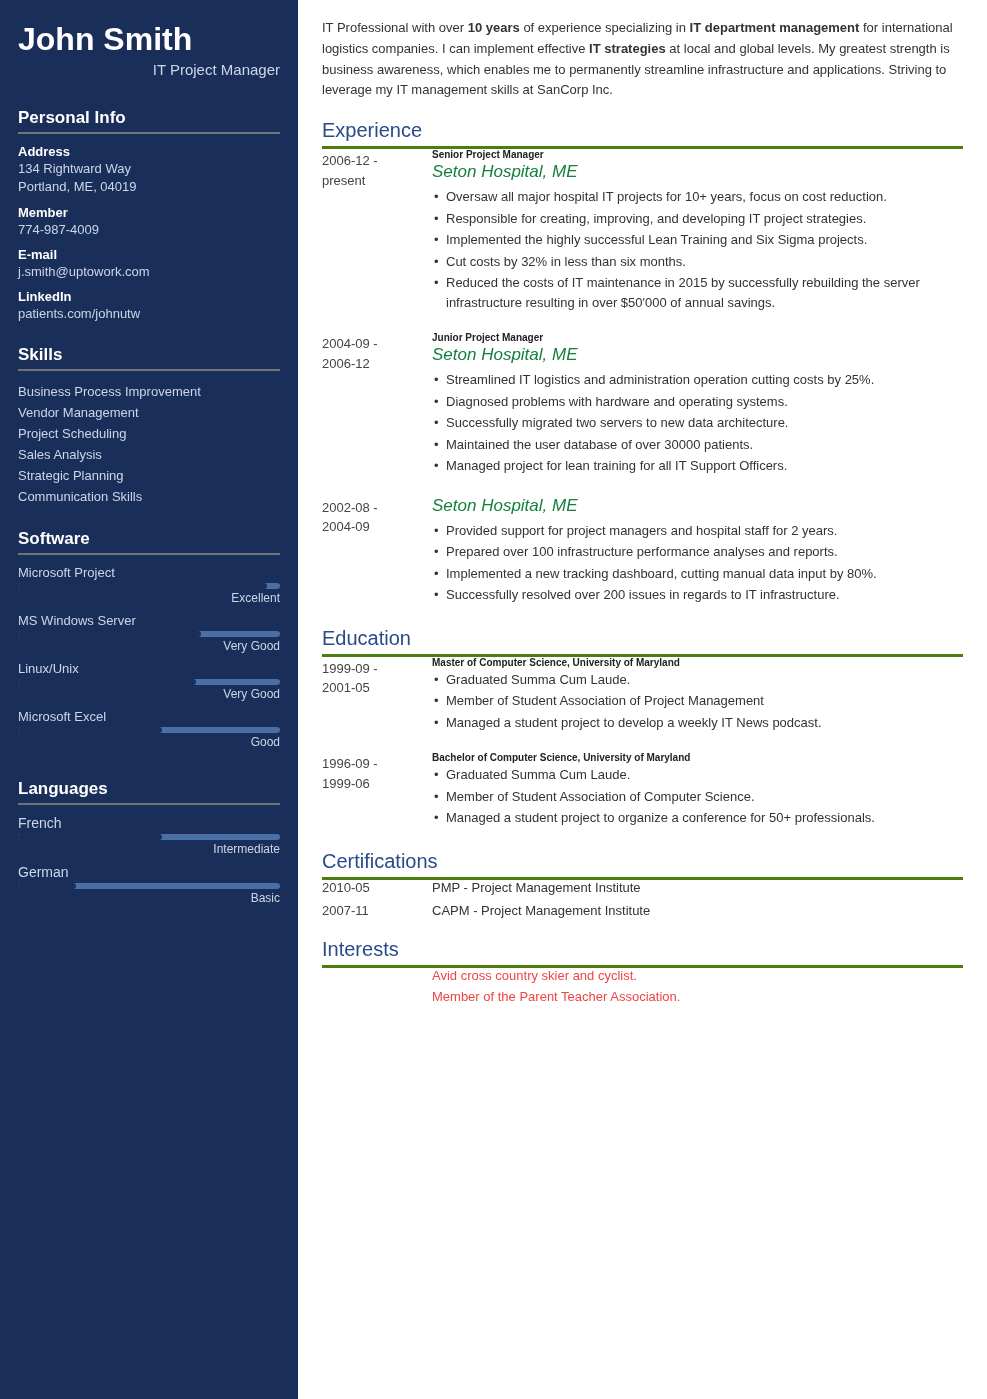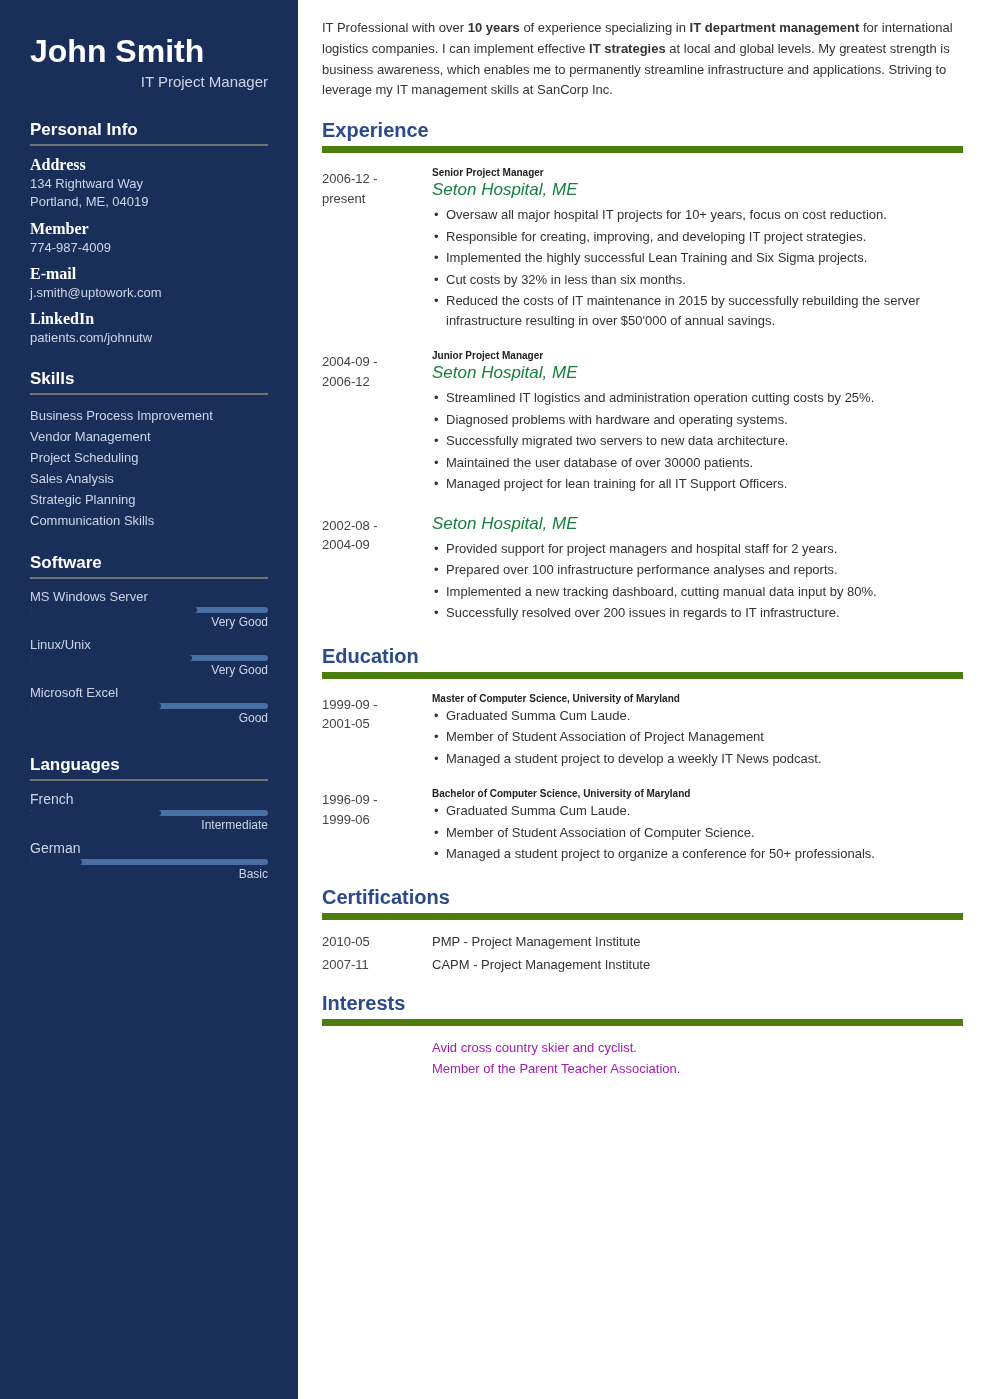--- a/index.html
+++ b/index.html
@@ -12,21 +12,21 @@
       width: 987px;
       min-height: 1399px;
     }
 
     
     .sidebar {
       width: 298px;
       min-width: 298px;
       background: #1a2e5a;
       color: #fff;
-      padding: 12px;
+      padding: 0;
       display: flex;
       flex-direction: column;
     }
 
     .sidebar-header {
       background: #1a2e5a;
       padding: 22px 18px 18px 18px;
     }
 
     .sidebar-name {
@@ -53,24 +53,23 @@
       font-weight: 800;
       color: #fff;
       border-bottom: 2px solid #737373;
       padding-bottom: 4px;
       margin-bottom: 10px;
     }
 
     .info-label {
       font-weight: 700;
       color: #fff;
-      font-size: 16px;
+      font-size: 13px;
       margin-top: 8px;
       margin-bottom: 1px;
-      font-family: Liberation Serif, serif;
     }
 
     .info-value {
       color: #cdd6e8;
       font-size: 13px;
       line-height: 1.4;
     }
 
     .skill-item {
       color: #cdd6e8;
@@ -133,25 +132,25 @@
       color: #333;
       margin-bottom: 18px;
     }
 
     .summary-text b {
       font-weight: 700;
     }
 
     .section-title {
       font-size: 20px;
-      font-weight: 700;
+      font-weight: 400;
       color: #2a4a8a;
-      border-bottom: 7px solid #4d7c0f;
+      border-bottom: 3px solid #4d7c0f;
       padding-bottom: 4px;
-      margin-bottom: 14px;
+      margin-bottom: 0;
     }
 
     .section {
       margin-bottom: 20px;
     }
 
     .entry {
       display: flex;
       margin-bottom: 18px;
     }
@@ -226,21 +225,21 @@
       margin-bottom: 6px;
     }
 
     .interest-spacer {
       width: 110px;
       min-width: 110px;
     }
 
     .interest-value {
       font-size: 13px;
-      color: #a21caf;
+      color: #ef4444;
     }
 
     
   </style>
 </head>
 <body>
 
 <div class="sidebar">
   <div class="sidebar-header">
     <div class="sidebar-name">John Smith</div>
@@ -275,20 +274,27 @@
         <div class="skill-item">Project Scheduling</div>
         <div class="skill-item">Sales Analysis</div>
         <div class="skill-item">Strategic Planning</div>
         <div class="skill-item">Communication Skills</div>
       </div>
   </div>
 
   <div class="sidebar-section">
     <div class="sidebar-section-title">Software</div>
     <div id="software-list">
+        <div class="software-item">
+    <div class="software-name">Microsoft Project</div>
+    <div class="bar-track">
+      <div class="bar-progress" style="width:95%"></div>
+    </div>
+    <div class="bar-label">Excellent</div>
+  </div>
         <div class="software-item">
     <div class="software-name">MS Windows Server</div>
     <div class="bar-track">
       <div class="bar-progress" style="width:70%"></div>
     </div>
     <div class="bar-label">Very Good</div>
   </div>
         <div class="software-item">
     <div class="software-name">Linux/Unix</div>
     <div class="bar-track">

